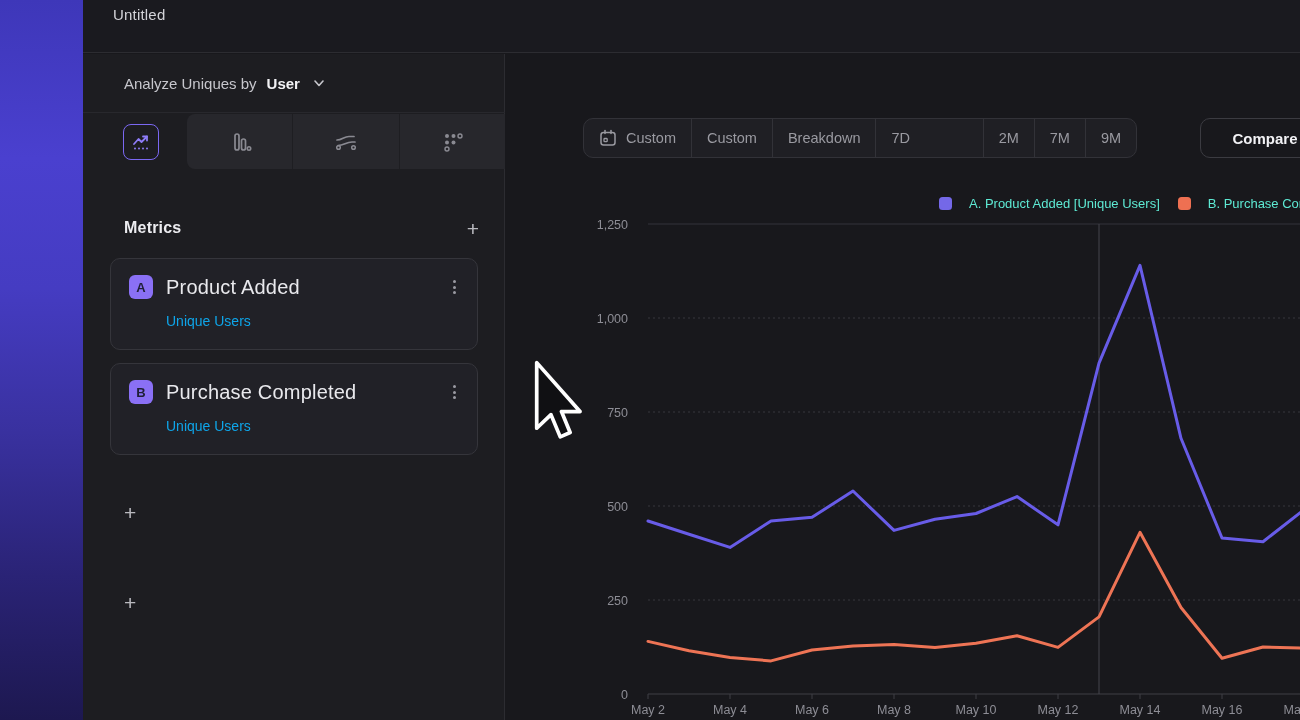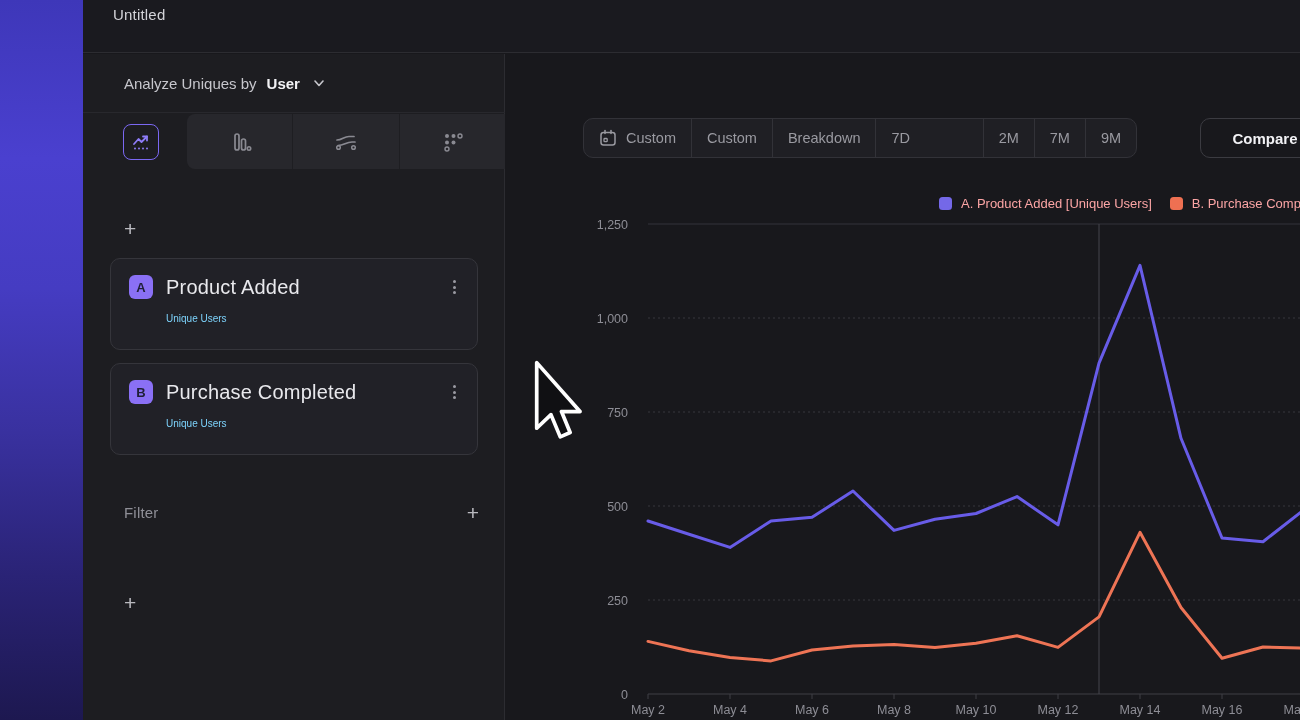--- a/index.html
+++ b/index.html
@@ -30,39 +30,39 @@
 
   .metrics-head { position:absolute; left:0; top:158px; width:422px; height:32px; display:flex; align-items:center; padding:0 26px 0 41px; }
   .metrics-title { font-size:16px; font-weight:bold; color:#ececf0; letter-spacing:.2px; flex:1; }
   .plus-btn { font-size:21px; color:#b9b9bf; font-weight:400; cursor:pointer; line-height:1; }
 
   .metric-card { position:absolute; left:27px; width:368px; height:92px; background:#212127; border:1px solid #35353b; border-radius:10px; }
   .card-a { top:204px; } .card-b { top:309px; }
   .metric-row { position:absolute; left:18px; top:16px; display:flex; align-items:center; }
   .metric-badge { width:24px; height:24px; border-radius:6px; background:#8a70f5; color:#1f1f38; font-size:13px; font-weight:bold; display:flex; align-items:center; justify-content:center; }
   .metric-name { margin-left:13px; font-size:20px; font-weight:500; color:#e9e9ed; letter-spacing:.2px; }
-  .metric-sub { position:absolute; left:55px; top:54px; font-size:10px; color:#7dd3fc; }
+  .metric-sub { position:absolute; left:55px; top:54px; font-size:14px; color:#0ea5e9; }
   .kebab { position:absolute; right:14px; top:18px; width:18px; height:20px; display:flex; flex-direction:column; align-items:center; justify-content:center; gap:2.5px; cursor:pointer; }
   .kebab i { width:3px; height:3px; border-radius:50%; background:#9a9aa2; display:block; }
 
   .section-row { position:absolute; left:0; width:422px; height:30px; display:flex; align-items:center; padding:0 26px 0 41px; }
   .section-label { font-size:15px; font-weight:500; color:#8f8f97; flex:1; letter-spacing:.2px; }
   .row-filter { top:443px; } .row-breakdown { top:533px; }
 
   
   .right-panel { position:absolute; left:506px; top:54px; width:794px; height:666px; background:#18181c; overflow:hidden; }
   .range-group { position:absolute; left:77px; top:64px; height:40px; display:flex; background:#1f1f24; border:1px solid #323238; border-radius:10px; overflow:hidden; }
   .range-btn { display:flex; align-items:center; gap:9px; padding:0 15px; font-size:14.5px; color:#9a9aa1; background:transparent; border:none; cursor:pointer; font-family:inherit; white-space:nowrap; }
   .range-btn + .range-btn { border-left:1px solid #323238; }
   .range-btn.active { background:#a21caf; color:#ffffff; font-weight:bold;margin-top:43px; }
   .compare-btn { position:absolute; left:694px; top:64px; width:130px; height:40px; border:1px solid #3b3b41; border-radius:10px; background:transparent; color:#f2f2f5; font-size:15px; font-weight:bold; font-family:inherit; cursor:pointer; }
   .cal-icon { width:18px; height:18px; }
 
   .legend { position:absolute; left:433px; top:138px; width:361px; height:22px; display:flex; align-items:center; gap:18px; white-space:nowrap; overflow:hidden; }
-  .legend-item { display:flex; align-items:center; gap:9px; font-size:13px; color:#fca5a5; }
+  .legend-item { display:flex; align-items:center; gap:17px; font-size:13px; color:#5eead4; }
   .swatch { width:13px; height:13px; border-radius:3.5px; flex:0 0 auto; }
 
   .chart-svg { position:absolute; left:34px; top:156px; }
   .gridline { stroke:#37373d; stroke-width:1; stroke-dasharray:2 3; }
   .gridline-top { stroke-dasharray:none; stroke:#33333a; }
   .axis-line { stroke:#3e3e45; stroke-width:1; }
   .marker-line { stroke:#45454c; stroke-width:1; }
   .ytick { fill:#8d8d95; font-size:12.5px; font-family:"Liberation Sans",sans-serif; }
   .xtick { fill:#8d8d95; font-size:12.5px; font-family:"Liberation Sans",sans-serif; }
   .series-line { fill:none; stroke-width:3; stroke-linejoin:round; stroke-linecap:round; }
@@ -126,20 +126,21 @@
             <circle cx="21" cy="7" r="2" fill="none" stroke="#8a8a92" stroke-width="1.4"></circle>
             <circle cx="8" cy="13.5" r="2" fill="#8a8a92"></circle>
               <circle cx="14.5" cy="13.5" r="2" fill="#8a8a92"></circle>
             <circle cx="8" cy="20" r="2" fill="none" stroke="#8a8a92" stroke-width="1.4"></circle>
           </svg>
         </div>
       </div>
     </div>
 
     <div class="metrics-head">
+      <span class="metrics-title">Metrics</span>
       <span class="plus-btn">+</span>
     </div>
 
     <div class="metric-card card-a">
       <div class="metric-row">
         <span class="metric-badge">A</span>
         <span class="metric-name">Product Added</span>
       </div>
       <div class="kebab">
           <i></i>
@@ -156,21 +157,20 @@
       </div>
       <div class="kebab">
           <i></i>
           <i></i>
           <i></i>
         </div>
       <div class="metric-sub">Unique Users</div>
     </div>
 
     <div class="section-row row-filter">
-      <span class="section-label">Filter</span>
       <span class="plus-btn">+</span>
     </div>
     <div class="section-row row-breakdown">
       <span class="plus-btn">+</span>
     </div>
 
   </div>
 
   <div class="right-panel">
 

